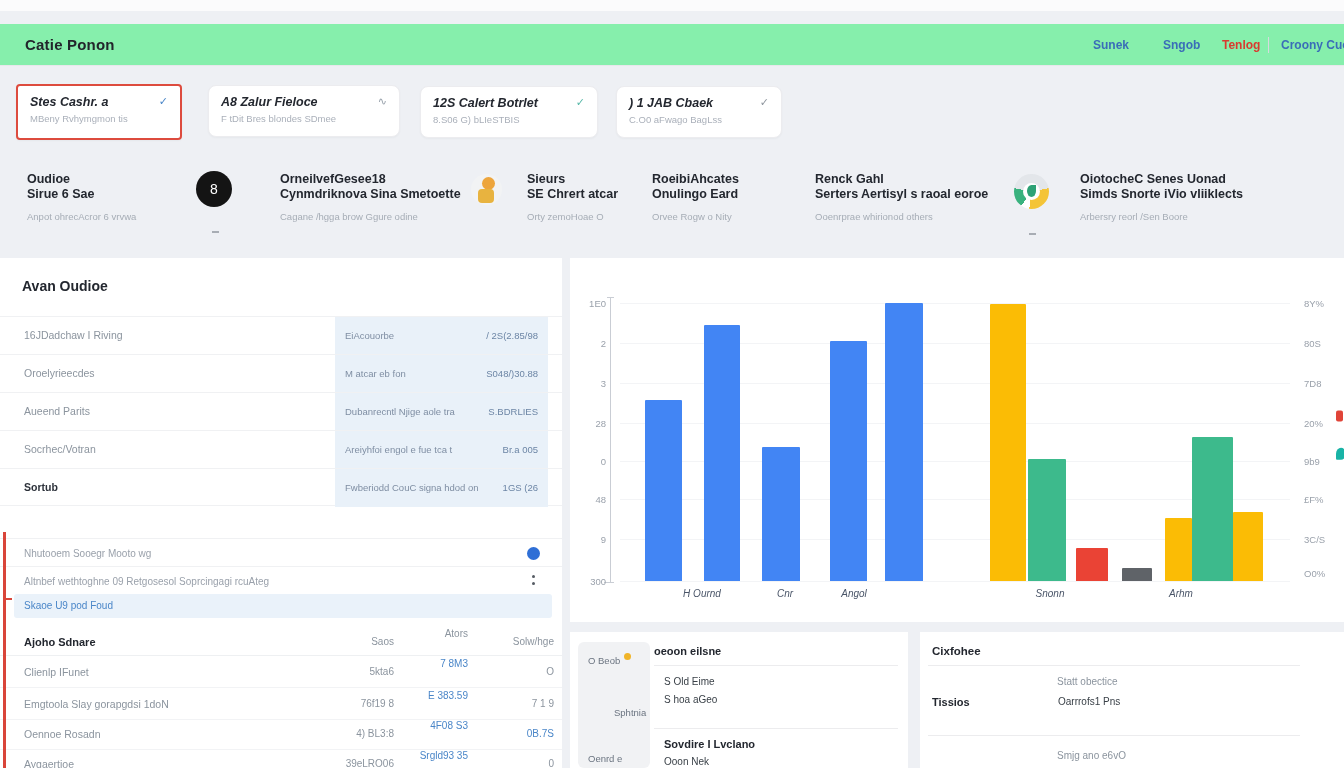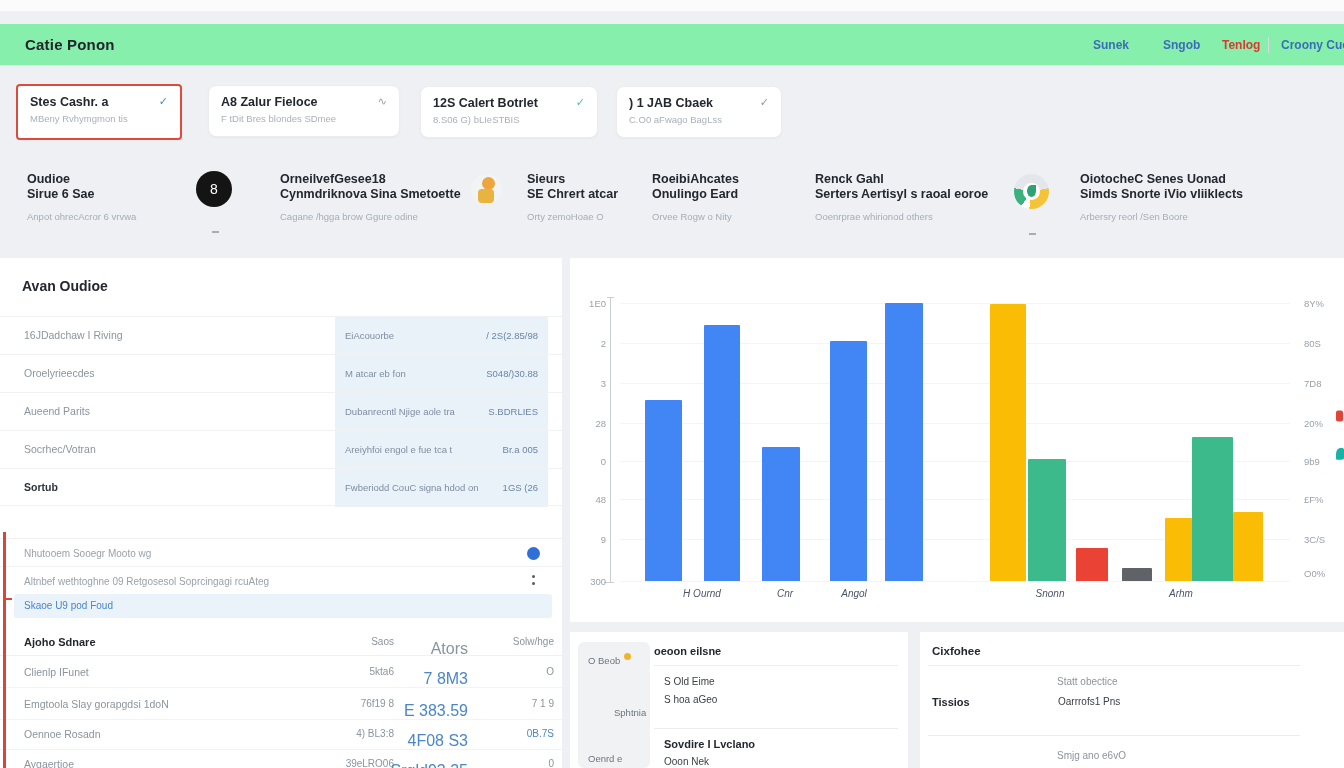--- a/index.html
+++ b/index.html
@@ -18,21 +18,21 @@
   .navsep { position:absolute; left:1268px; top:13px; width:1px; height:16px; background:#d7dade; }
   .nav .n3 { left:1281px; color:#3a6db8; white-space:nowrap; }
 
   
   .card { position:absolute; background:#fff; border:1px solid #ececef; border-radius:8px; padding:9px 12px 8px 12px; box-shadow:0 1px 2px rgba(30,40,60,.04); cursor:pointer; }
   .card1 { left:16px;  top:84px; width:166px; height:56px; border:2px solid #dd4b3e; border-radius:4px; }
   .card2 { left:208px; top:85px; width:192px; height:52px; }
   .card3 { left:420px; top:86px; width:178px; height:52px; }
   .card4 { left:616px; top:86px; width:166px; height:52px; }
   .card-head { display:flex; justify-content:space-between; align-items:flex-start; }
-  .card-title { font-size:12.5px; font-weight:bold; color:#23272f; white-space:nowrap; }
+  .card-title { font-size:12.5px; font-weight:bold; color:#23272f; white-space:nowrap;font-style:italic; }
   .card-icon { font-size:11px; line-height:12px; margin-left:6px; }
   .ci-blue { color:#4a86c8; } .ci-gray { color:#9aa3ad; } .ci-teal { color:#57b8a8; } .ci-dim { color:#8f969e; }
   .card-sub { font-size:9.5px; color:#aab0ba; margin-top:4px; white-space:nowrap; overflow:hidden; }
 
   
   .feature { position:absolute; top:172px; cursor:pointer; }
   .f1 { left:27px; } .f2 { left:280px; } .f3 { left:527px; } .f4 { left:652px; } .f5 { left:815px; } .f6 { left:1080px; }
   .f-line { display:block; font-size:12.5px; font-weight:bold; color:#23272f; line-height:15px; white-space:nowrap; }
   .f-sub { font-size:9.5px; color:#a6adb6; margin-top:9px; white-space:nowrap; }
   .ficon { position:absolute; border-radius:50%; }
@@ -70,21 +70,21 @@
   .dots i:first-child { top:0; } .dots i:last-child { top:7px; }
   .linkrow { position:absolute; left:14px; top:336px; width:538px; height:24px; background:#eaf2fa; border-radius:3px; cursor:pointer; }
   .linkrow span { position:absolute; left:10px; top:6px; font-size:10px; color:#4a86c8; }
 
   .btable-head { position:absolute; left:0; top:370px; width:562px; height:28px; border-bottom:1px solid #eef0f2; }
   .btable-row { position:absolute; left:0; width:562px; height:30px; border-bottom:1px solid #f2f3f5; cursor:pointer; }
   .br0 { top:400px; } .br1 { top:432px; } .br2 { top:462px; } .br3 { top:492px; }
   .bt-name { position:absolute; left:24px; top:8px; font-size:10.5px; color:#8b949e; white-space:nowrap; }
   .bt-name.hdr { font-weight:bold; color:#23272f; font-size:11px; }
   .bt-c2 { position:absolute; right:168px; top:8px; font-size:10px; color:#8b949e; }
-  .bt-c3 { position:absolute; right:94px;  top:12px; font-size:16px; color:#8b949e; }
+  .bt-c3 { position:absolute; right:94px;  top:0; font-size:10px; color:#8b949e; }
   .bt-c4 { position:absolute; right:8px;   top:8px; font-size:10px; color:#8b949e; }
   .blue { color:#4a86c8 !important; cursor:pointer; }
 
   .redline { position:absolute; left:3px; top:532px; width:3px; height:236px; background:#d9453a; }
   .redtick { position:absolute; left:6px; top:598px; width:6px; height:2px; background:#d9453a; }
 
   
   .chart { position:absolute; left:570px; top:258px; width:774px; height:364px; background:#fff; }
   .axis { position:absolute; left:40px; top:40px; width:1px; height:284px; background:#c9cdd4; }
   .axis:before { content:""; position:absolute; left:-3px; top:-1px; width:7px; height:1px; background:#c9cdd4; }

